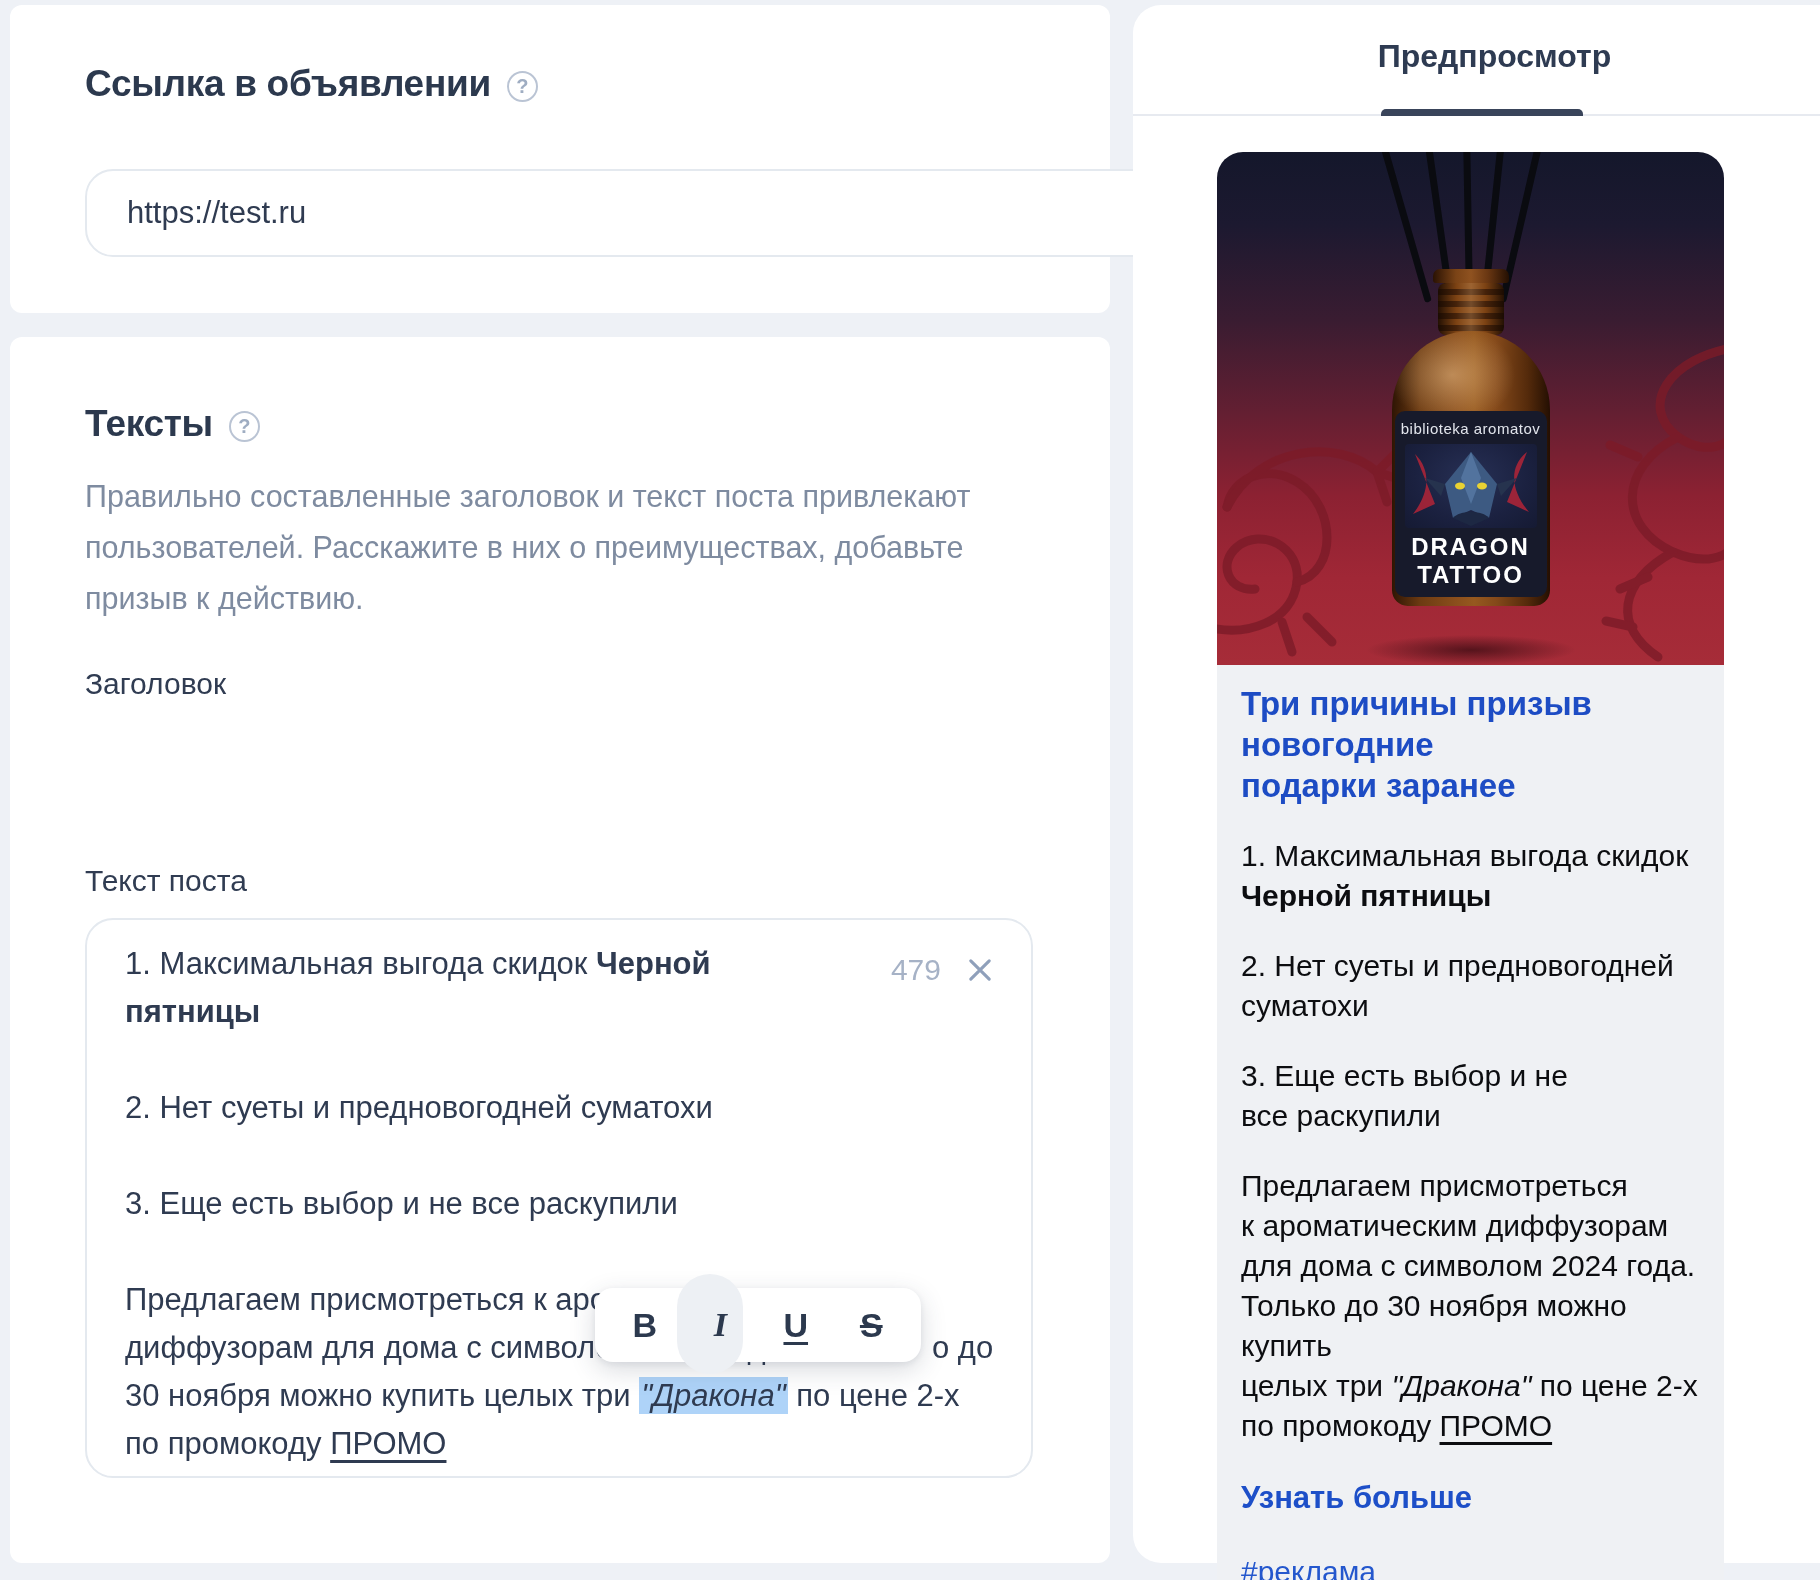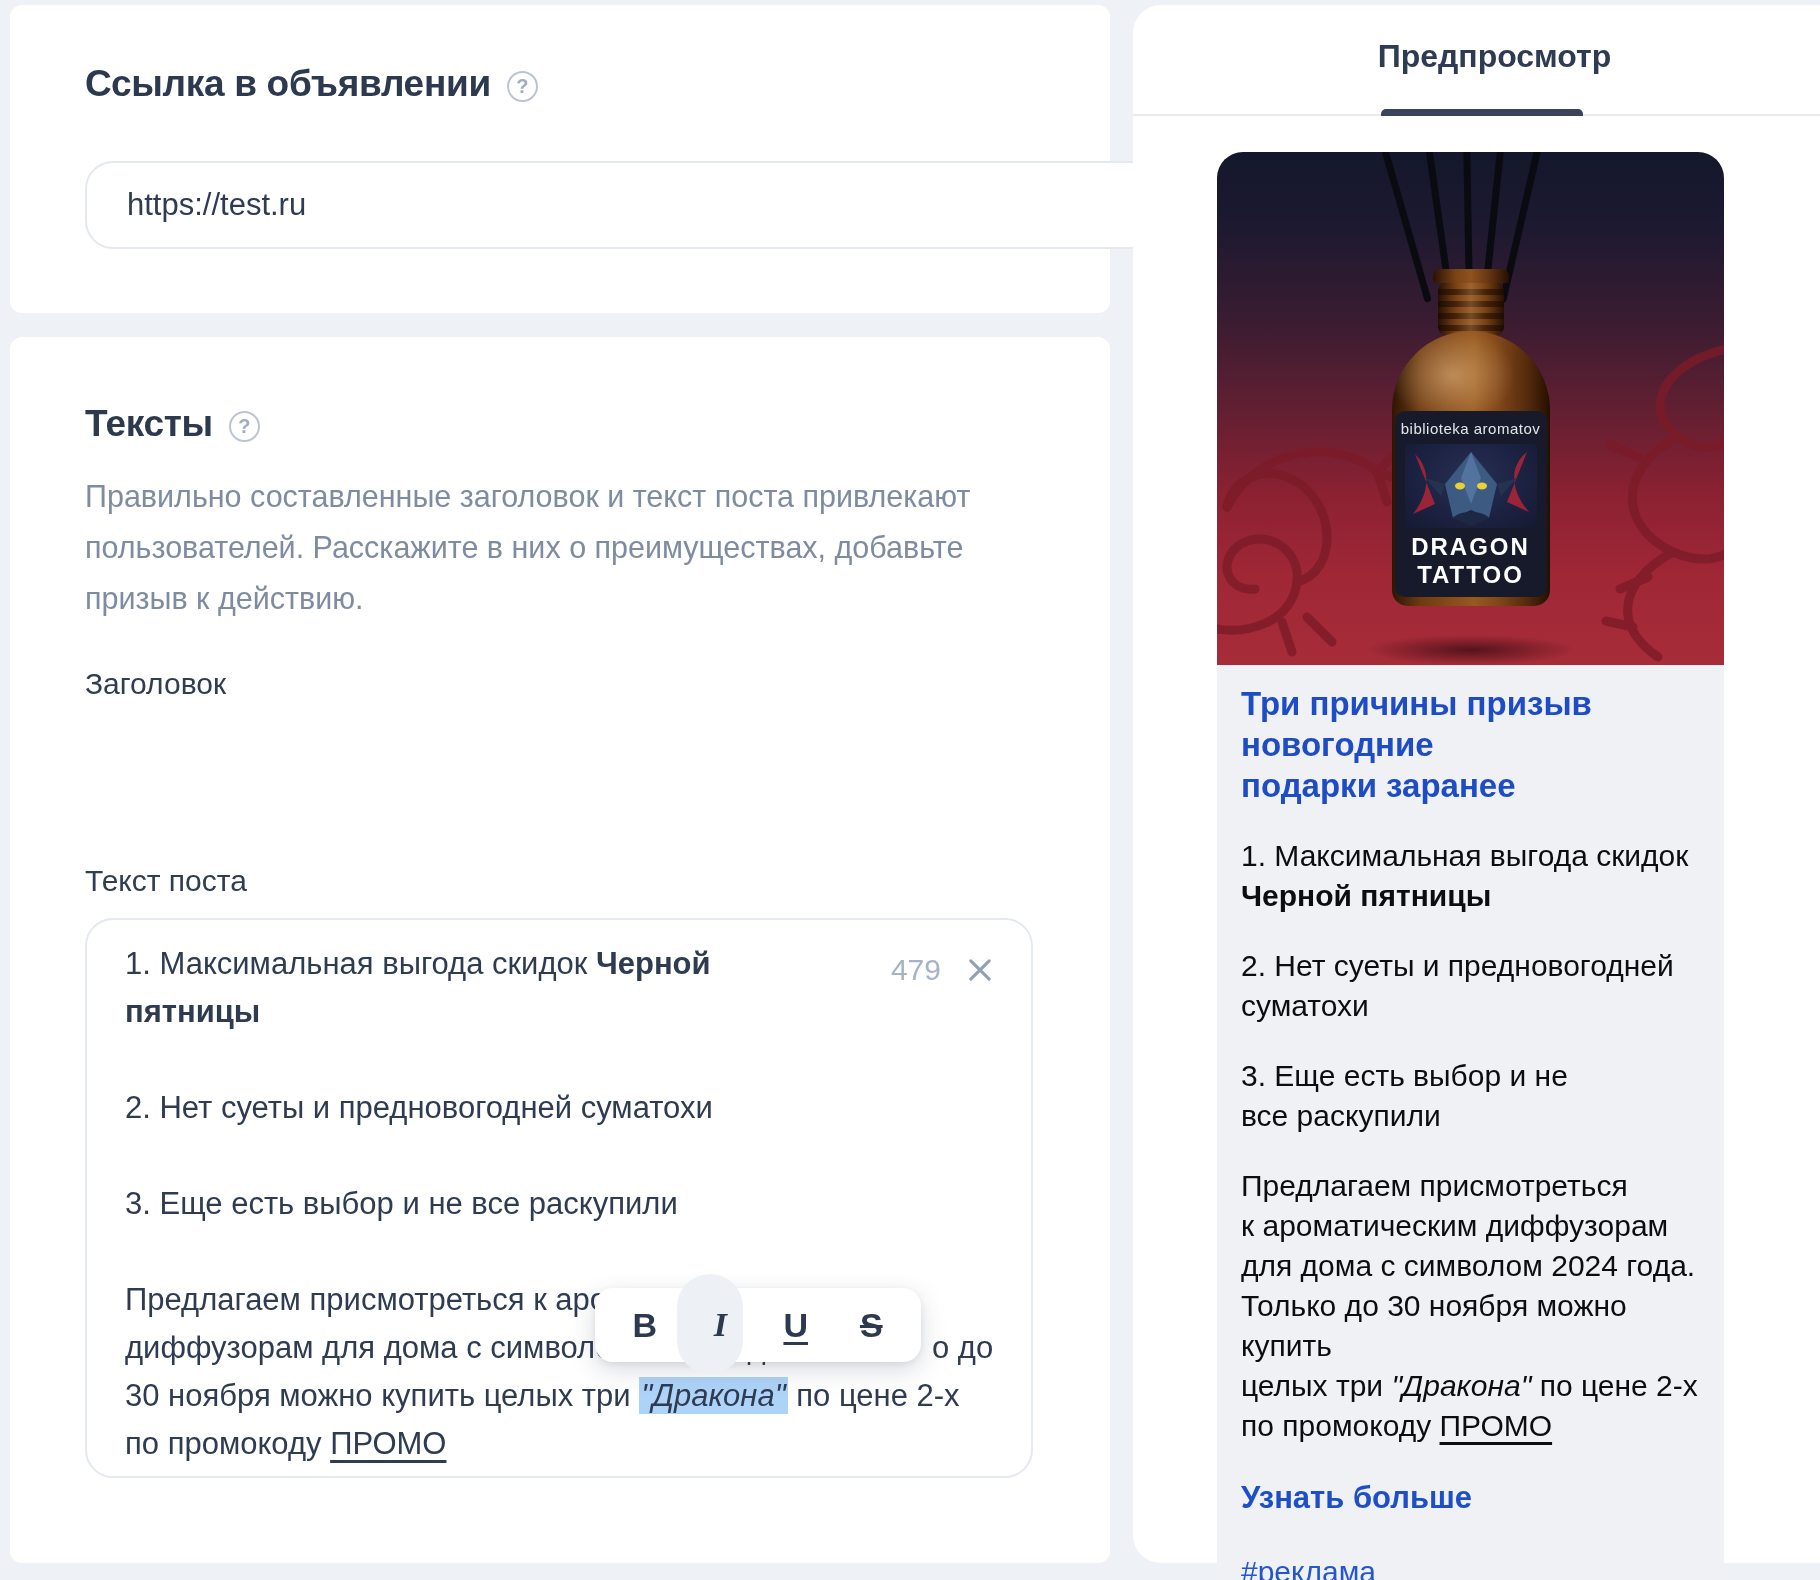--- a/index.html
+++ b/index.html
@@ -24,21 +24,21 @@
   .help {
     width:31px; height:31px; border:2.5px solid #bac4d4; border-radius:50%;
     color:#9fadc2; font-size:20px; font-weight:700;
     display:flex; align-items:center; justify-content:center; margin-top:4px;
   }
 
   .field {
     position:absolute; left:75px; width:1112px; height:88px;
     border:2px solid #e4e9ef; border-radius:28px; background:#fff;
     display:flex; align-items:center; padding:0 34px 0 40px;
-    font-size:31px; color:#2f3b51;
+    font-size:31px; color:#2f3b51;margin-top:8px;
   }
   .field .grow { flex:1; }
   .counter { font-size:30px; color:#a6b2c6; margin-right:22px; }
   .xbtn { display:flex; align-items:center; justify-content:center; cursor:pointer; }
 
   #link-card .card-title-row { top:58px; }
   #link-input { top:156px; }
 
   #texts-card .card-title-row { top:66px; }
   .desc { position:absolute; left:75px; top:134px; font-size:30.5px; line-height:51px; color:#7e8ba0; }

